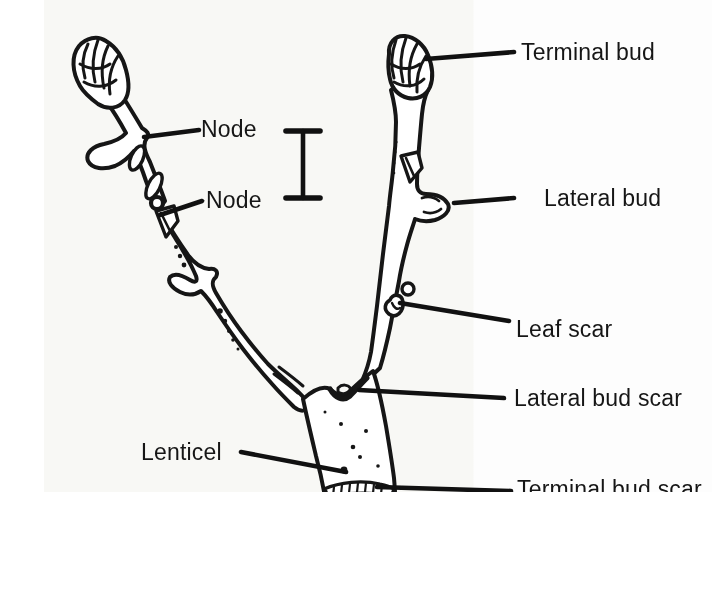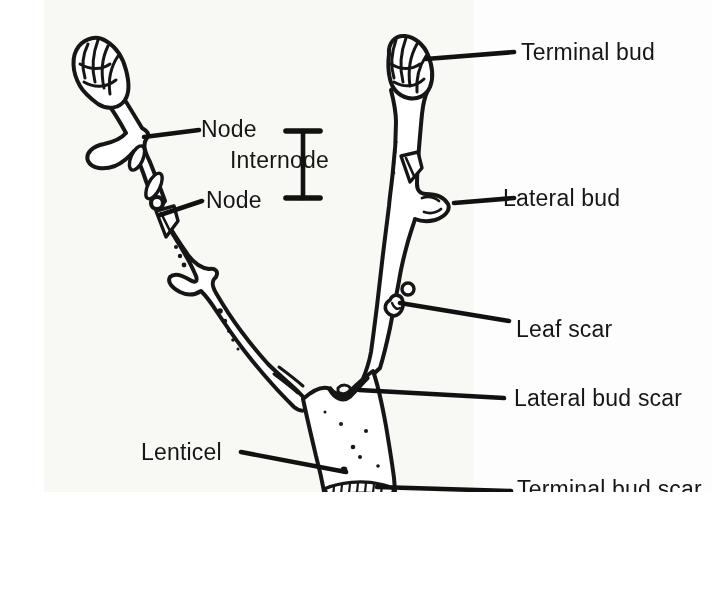--- a/index.html
+++ b/index.html
@@ -185,20 +185,19 @@
 
     <g stroke="#111111">
       <path d="M 259 131 L 259 198" stroke-width="4.6"></path>
       <path d="M 242 131 L 276 131" stroke-width="5.6"></path>
       <path d="M 242 198 L 276 198" stroke-width="5.6"></path>
     </g>
   </svg>
 
   <div class="lbl" style="left:477px;top:53px">Terminal bud</div>
   <div class="lbl" style="left:157px;top:130px">Node</div>
-  <div class="lbl" style="left:186px;top:161px">Internode</div>
   <div class="lbl" style="left:162px;top:201px">Node</div>
-  <div class="lbl" style="left:459px;top:199px">Lateral bud</div>
+  <div class="lbl" style="left:500px;top:199px">Lateral bud</div>
   <div class="lbl" style="left:472px;top:330px">Leaf scar</div>
   <div class="lbl" style="left:470px;top:399px">Lateral bud scar</div>
   <div class="lbl" style="left:473px;top:490px">Terminal bud scar</div>
   <div class="lbl" style="left:97px;top:453px">Lenticel</div>
 </div>
 
 </body></html>

